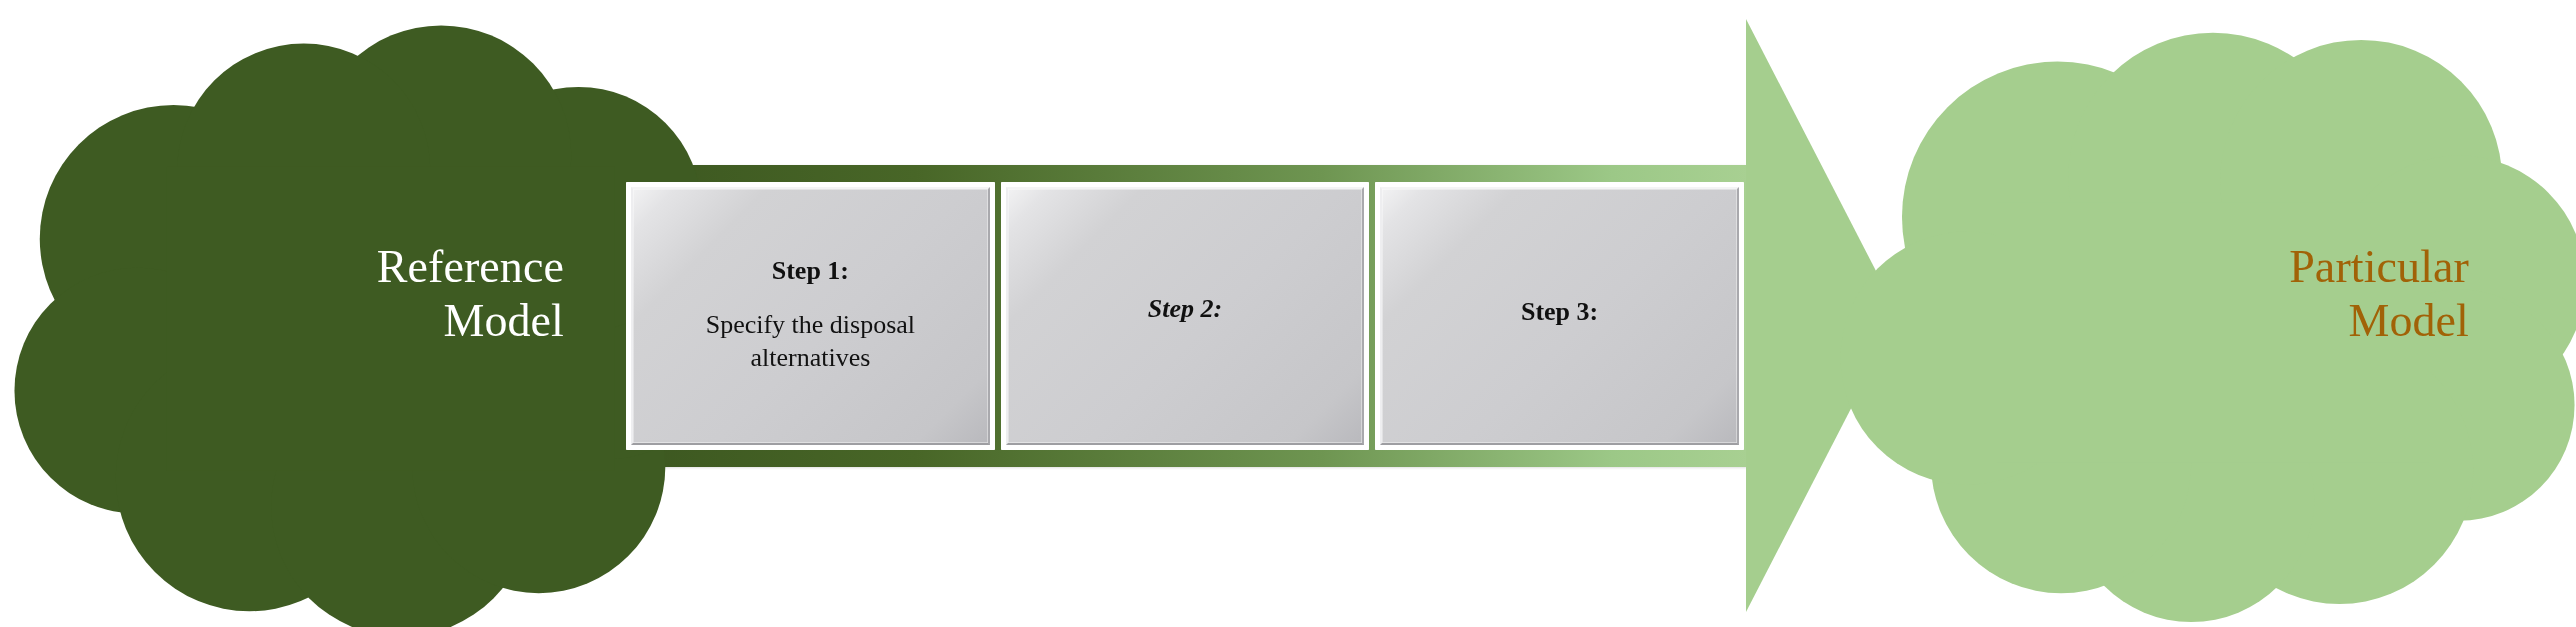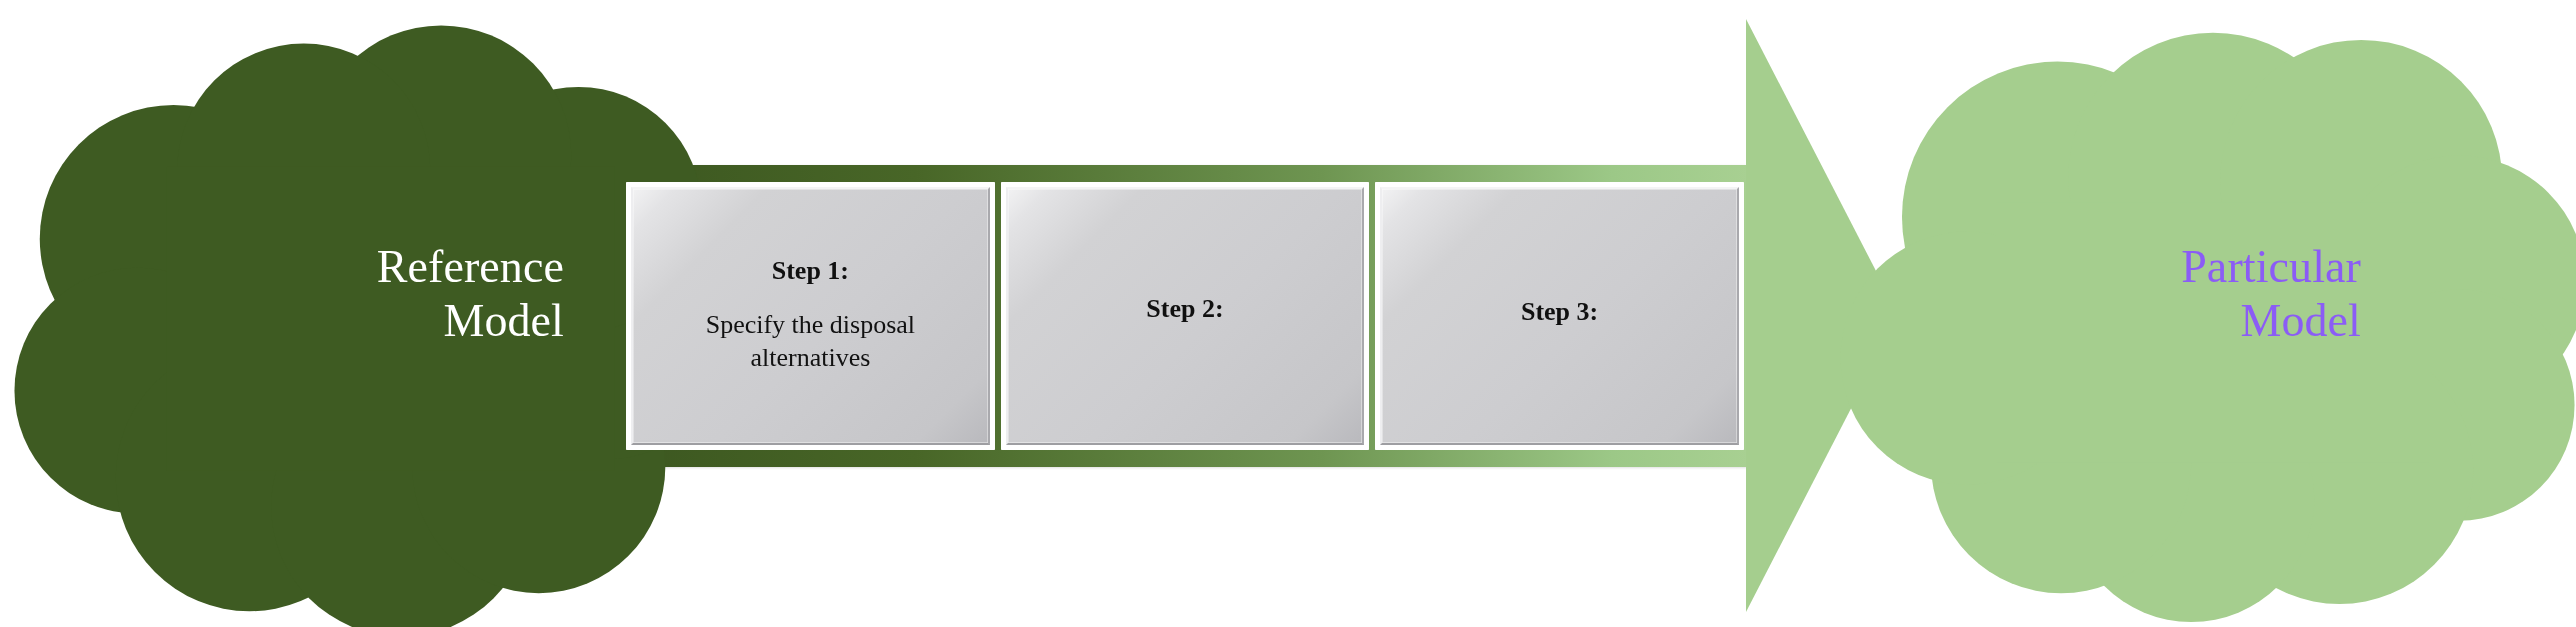--- a/index.html
+++ b/index.html
@@ -35,25 +35,25 @@
     letter-spacing: 0.1px;
   }
   #reference-label {
     left: 87px;
     top: 240px;
     width: 477px;
     font-size: 46px;
     color: #ffffff;
   }
   #particular-label {
-    left: 1884px;
+    left: 1992px;
     top: 240px;
     width: 477px;
     font-size: 46px;
-    color: #8b5cf6;
+    color: #a16207;
   }
 
   
   #band {
     position: absolute;
     left: 623px;
     top: 165px;
     width: 1125px;
     height: 302px;
     background: linear-gradient(to right, #3c5720 0%, #486627 26%, #6e9551 62%, #9cc887 88%, #a8d092 100%);
@@ -117,21 +117,21 @@
     margin-bottom: 19px;
     line-height: 1.1;
   }
   .step-body {
     font-size: 26px;
     color: #111111;
     text-align: center;
     line-height: 1.3;
   }
   #step-1 .step-title { margin-bottom: 22px; }
-  #step-2 .step-title { margin-bottom: 13px; }
+  #step-2 .step-title { margin-bottom: 13px; font-style: italic; }
   #step-3 .step-title { margin-bottom: 8px; }
 </style>
 </head>
 <body>
 
 <div id="stage">
 
   <div id="band"></div>
 
   <div id="arrow-head"></div>

